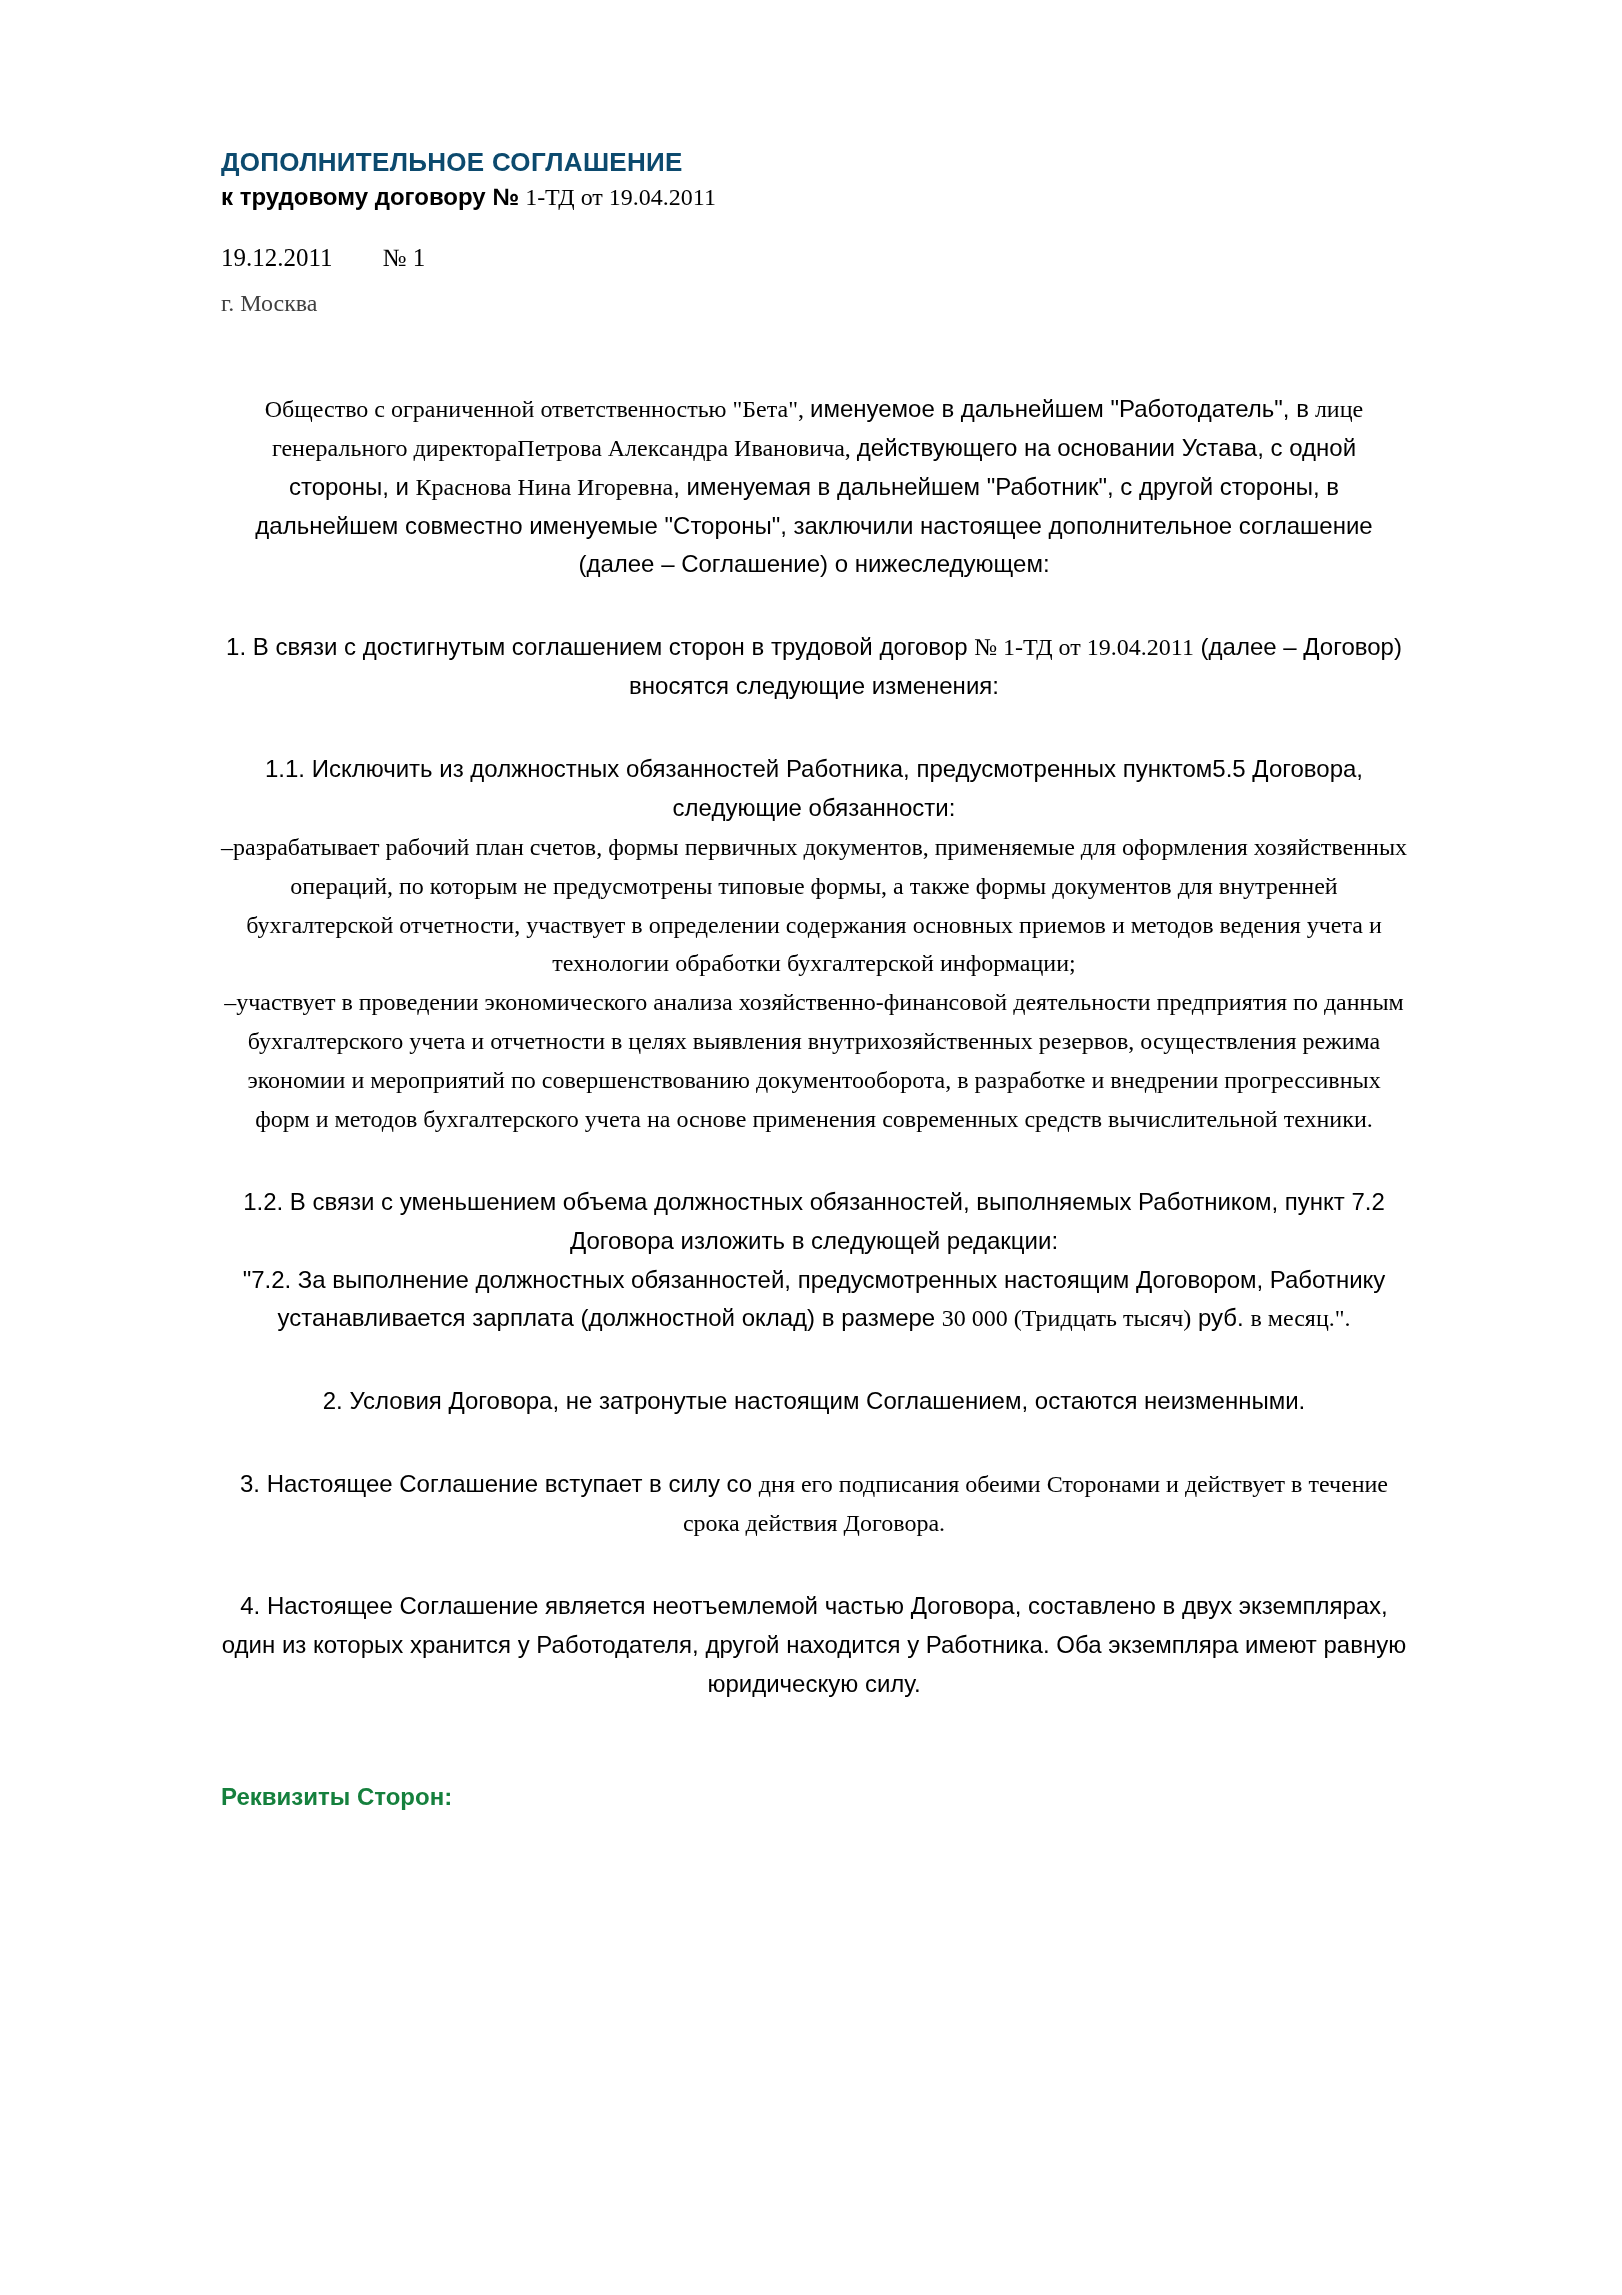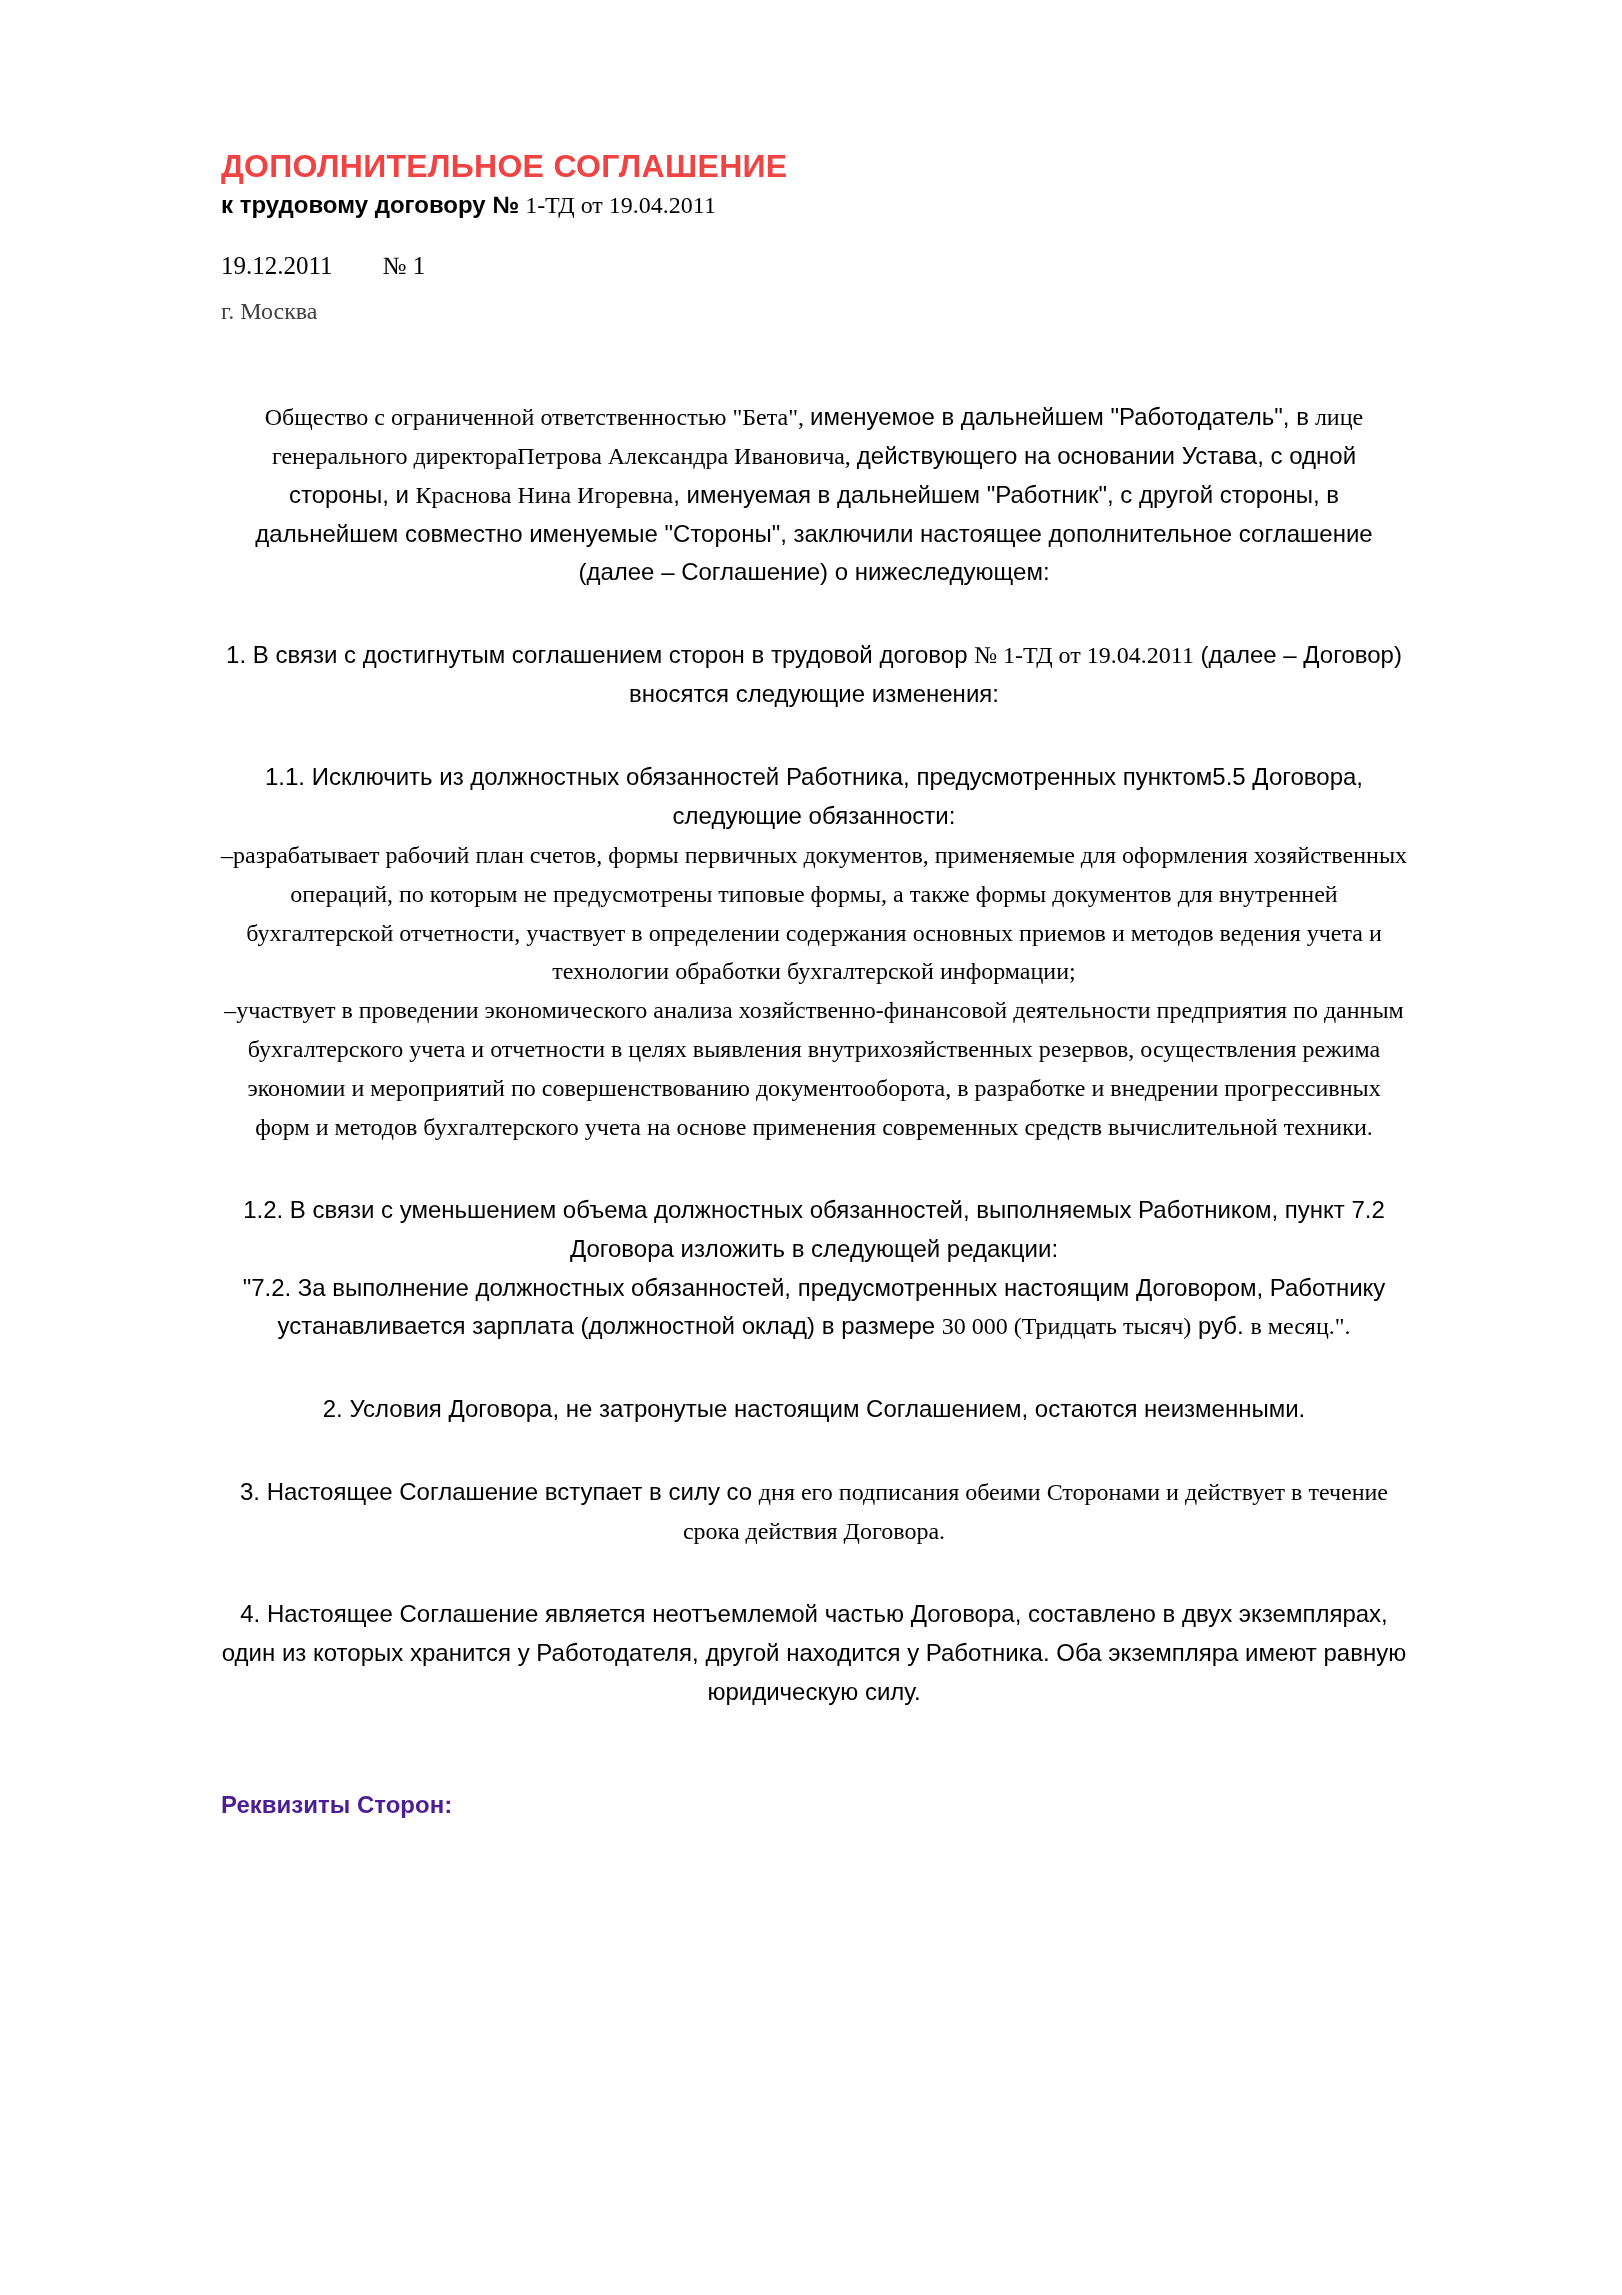--- a/index.html
+++ b/index.html
@@ -25,23 +25,23 @@
   }
 
   
   
   .srf { font-family: "Liberation Serif", "DejaVu Serif", serif; }
   .sns { font-family: "Liberation Sans", "DejaVu Sans", sans-serif; }
 
   .title-line {
     font-family: "Liberation Sans", "DejaVu Sans", sans-serif;
     font-weight: bold;
-    font-size: 32px;
+    font-size: 26px;
     letter-spacing: 0.3px;
-    color: #ef4444;
+    color: #0c4a6e;
     line-height: 1.32;
   }
   .title-line-2 {
     font-weight: bold;
     font-size: 24px;
     color: #000;
     line-height: 1.32;
     margin-top: 2px;
   }
   .title-line-2 .sns { font-weight: bold; text-align: right; }
@@ -68,21 +68,21 @@
     text-align: center;
     margin: 0;
   }
   .gap-xl { margin-top: 73px; }
   .gap-lg { margin-top: 44px; }
 
   .reqs {
     font-family: "Liberation Sans", "DejaVu Sans", sans-serif;
     font-weight: bold;
     font-size: 24px;
-    color: #4c1d95;
+    color: #15803d;
     margin-top: 79px;
   }
 </style>
 </head>
 <body>
 
 <div class="page">
   <div class="content">
 
     <div class="title-line">ДОПОЛНИТЕЛЬНОЕ СОГЛАШЕНИЕ</div>

